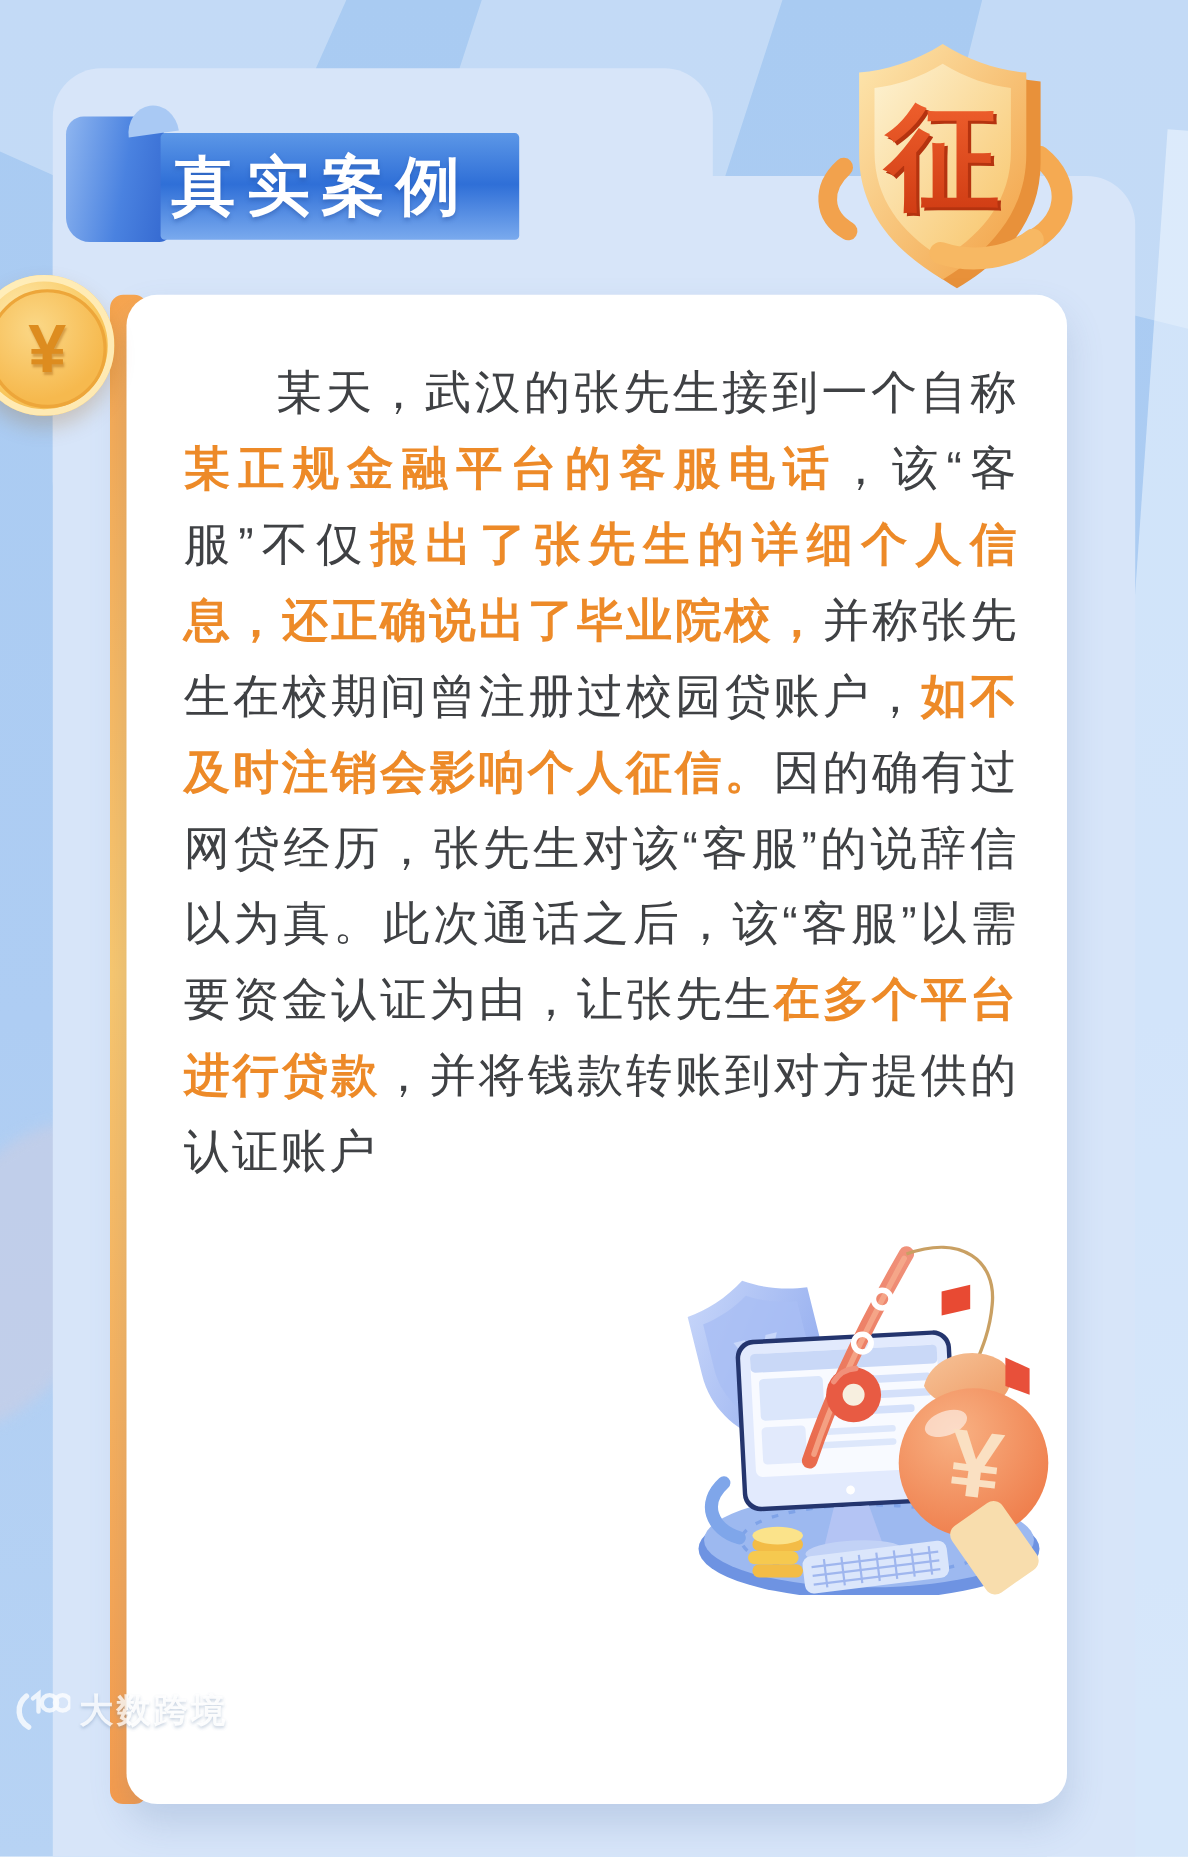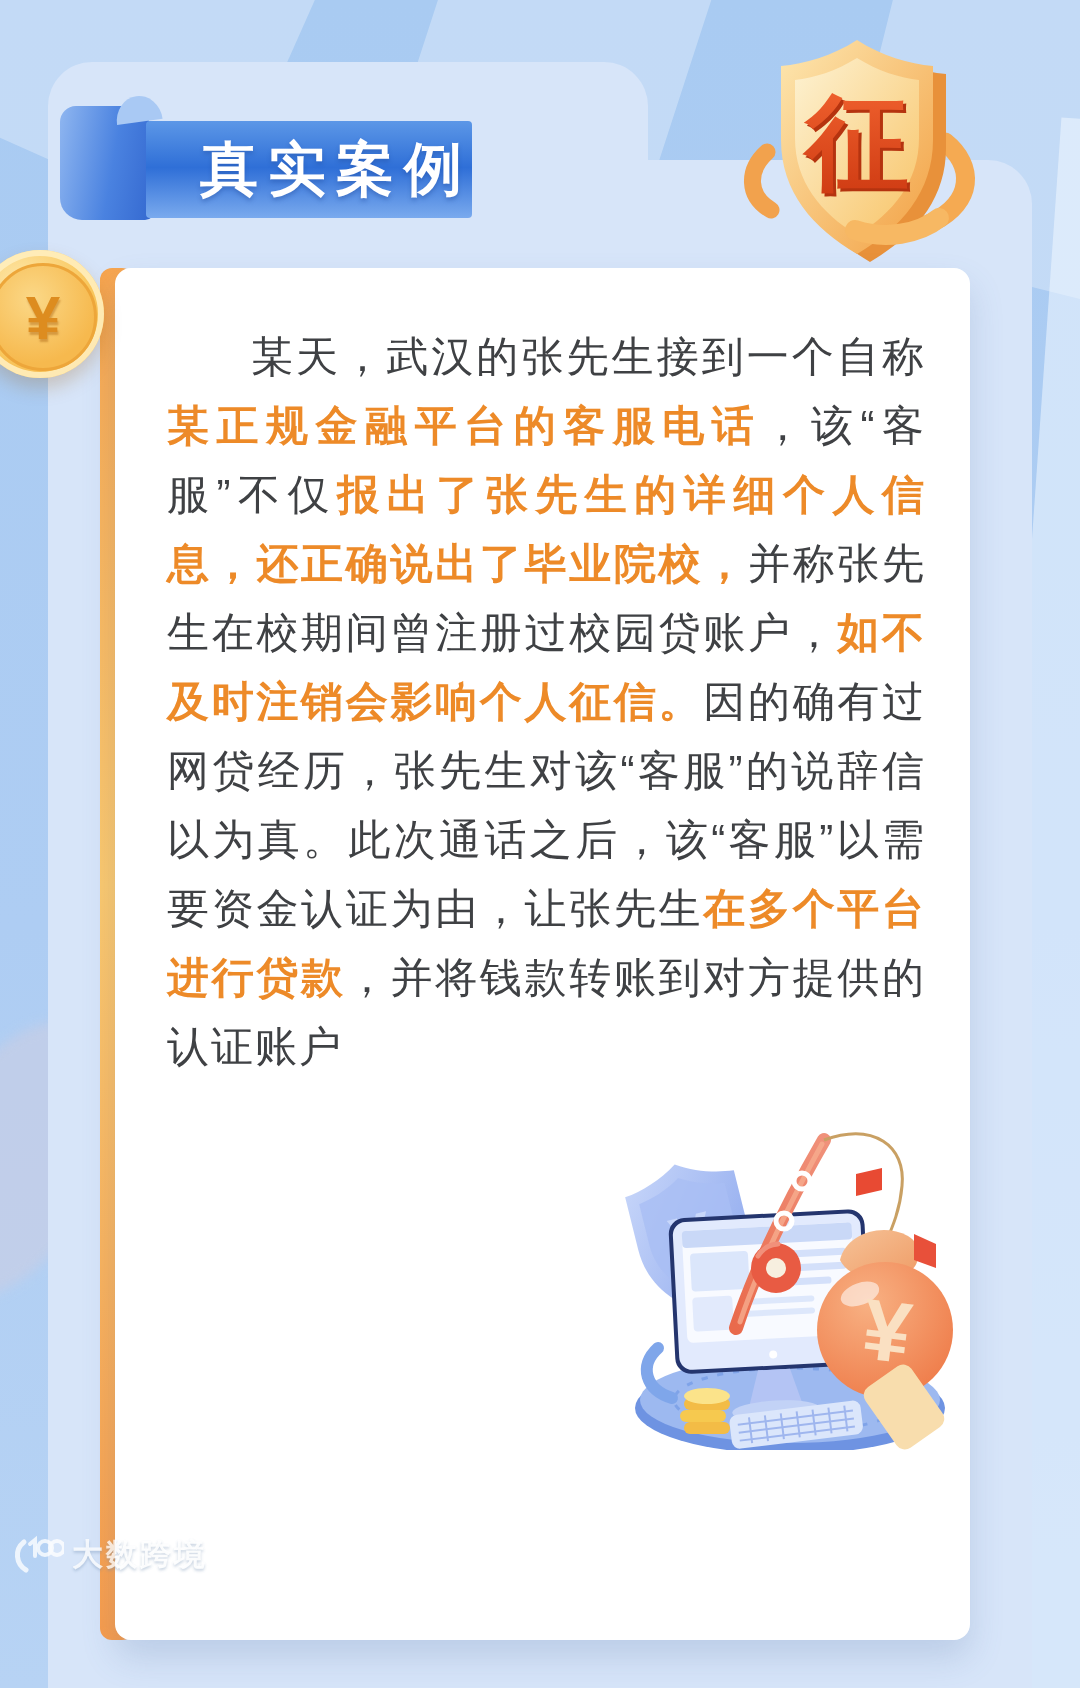--- a/index.html
+++ b/index.html
@@ -20,28 +20,28 @@
   .panel-top{position:absolute;left:48px;top:62px;width:600px;height:420px;
              background:#D7E5F9;border-radius:44px;}
   
   .banner-fold{position:absolute;left:60px;top:106px;width:95px;height:114px;
                background:linear-gradient(100deg,#8FB6F0 0%,#4A82E0 55%,#3367CF 100%);
                border-radius:16px 34px 10px 22px;}
   .banner-fold:before{content:"";position:absolute;right:-6px;top:-10px;width:46px;height:26px;
                background:#A9C9F4;border-radius:50% 50% 0 0/100% 100% 0 0;transform:rotate(-8deg);}
   .banner-main{position:absolute;left:146px;top:121px;width:326px;height:97px;
                background:linear-gradient(180deg,#5C97E7 0%,#2F6FD7 48%,#7AAAEE 100%);
-               border-radius:4px;display:flex;align-items:center;justify-content:flex-end;}
+               border-radius:4px;display:flex;align-items:center;justify-content:flex-start;}
   .banner-title{color:#FFFFFF;font-size:58px;font-weight:800;letter-spacing:10px;
                 text-shadow:0 3px 4px rgba(30,70,150,0.35);padding-left:10px;}
   
   .accent-bar{position:absolute;left:100px;top:268px;width:34px;height:1372px;border-radius:12px;
               background:linear-gradient(180deg,#F7A54F 0%,#FCC96D 45%,#F89C4B 100%);}
   .card{position:absolute;left:115px;top:268px;width:855px;height:1372px;background:#FFFFFF;
-        border-radius:16px;box-shadow:0 18px 34px rgba(80,110,160,0.20);}
+        border-radius:28px;box-shadow:0 18px 34px rgba(80,110,160,0.20);}
   
   .case-text{margin:0;padding:54px 44px 0 52px;font-size:42px;line-height:69px;
              letter-spacing:2px;text-align:justify;text-indent:2em;color:#3F4144;font-weight:500;}
   .case-text .dk{color:#3F4144;}
   .case-text .hl{color:#ED8A28;font-weight:800;}
   
   .illu{float:right;width:330px;height:420px;margin:6px 0 0 12px;position:relative;}
   .illu svg{position:absolute;left:-8px;top:0;}
   
   .badge{position:absolute;left:733px;top:20px;width:248px;height:248px;}

